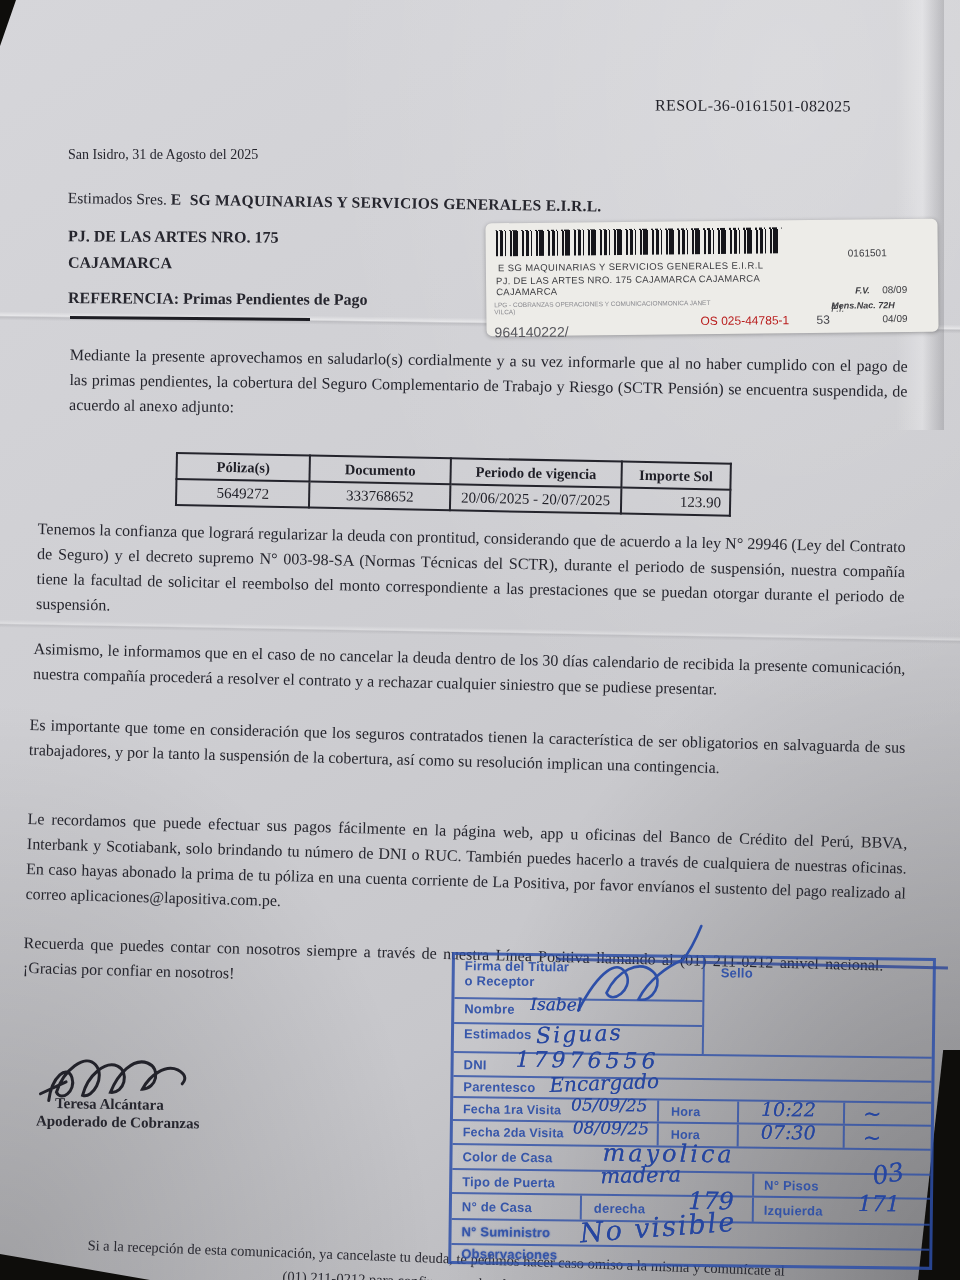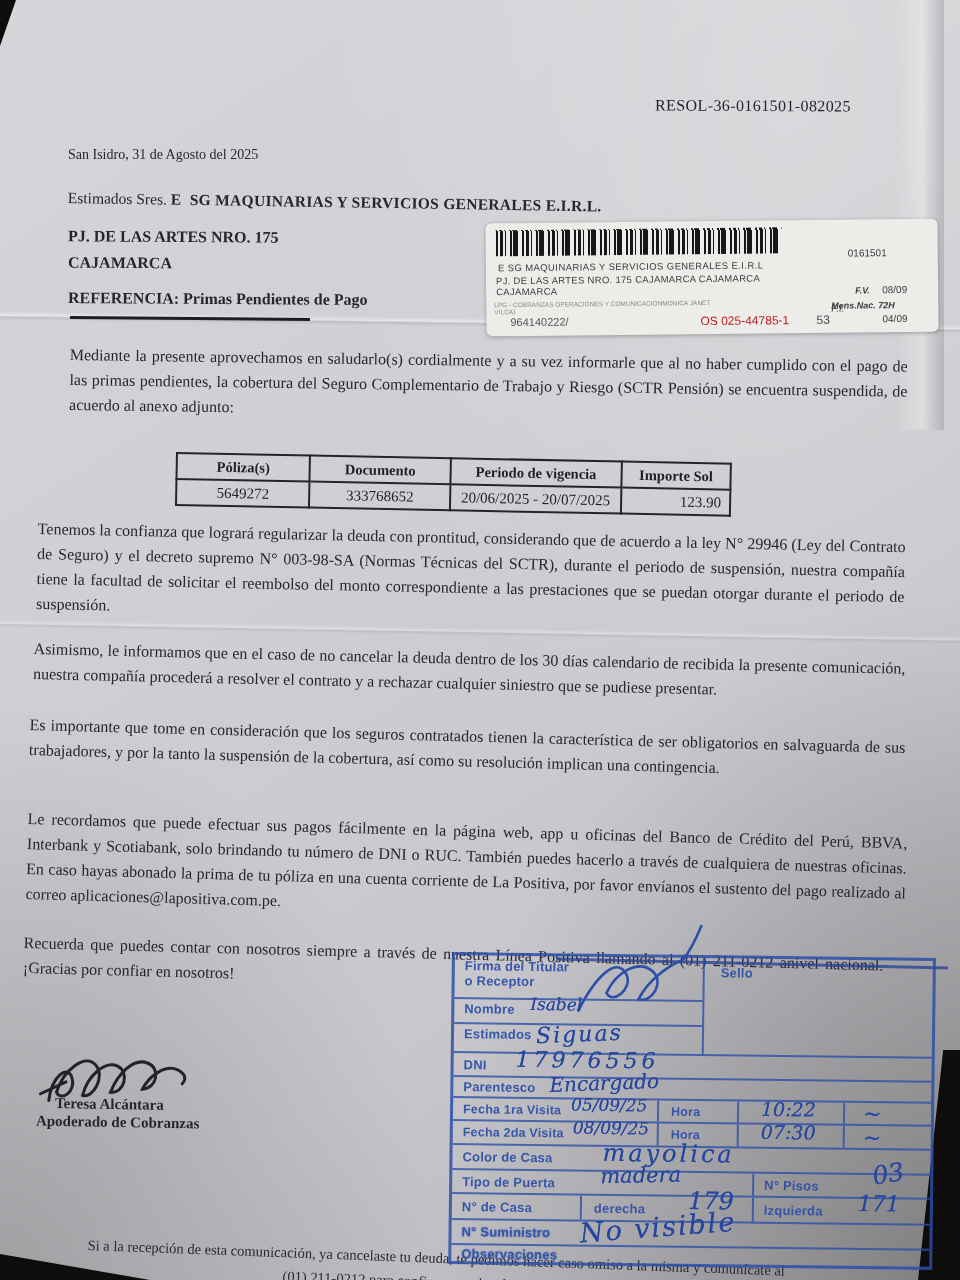--- a/index.html
+++ b/index.html
@@ -39,21 +39,21 @@
   .ref-underline{left:70px;top:317px;width:240px;height:3px;background:#1d1d23;transform:rotate(.5deg);}
 
   
   .sticker{left:486px;top:221px;width:452px;height:113px;background:#edece8;border-radius:6px;
     box-shadow:0 1px 4px rgba(0,0,0,.30);transform:rotate(-.6deg);font-family:"Liberation Sans",sans-serif;color:#3c3c40;z-index:3;}
   .barcode{left:10px;top:7px;width:286px;height:26px;
     background:repeating-linear-gradient(90deg,#16161b 0 2px,transparent 2px 4px,#16161b 4px 7px,transparent 7px 9px,#16161b 9px 10px,transparent 10px 14px,#16161b 14px 16px,transparent 16px 17px,#16161b 17px 22px,transparent 22px 26px);}
   .st-company{left:12px;top:39px;font-size:9.5px;letter-spacing:.4px;}
   .st-addr{left:10px;top:52px;font-size:9.5px;letter-spacing:.3px;line-height:11px;width:300px;}
   .st-dept{left:8px;top:78px;font-size:6.5px;color:#8b8b90;width:230px;line-height:7px;}
-  .st-phone{left:8px;top:93px;font-size:11px;color:#55555b;margin-left:16px;}
+  .st-phone{left:8px;top:101px;font-size:14px;color:#55555b;}
   .st-code{left:362px;top:28px;font-size:10px;}
   .st-fi{left:345px;top:51px;font-size:10px;font-style:italic;font-weight:normal;margin-top:32px;}
   .st-fiv{left:396px;top:50px;font-size:10px;margin-top:44px;}
   .st-fv{left:345px;top:66px;font-size:9px;font-style:italic;font-weight:bold;margin-left:24px;}
   .st-fvv{left:396px;top:65px;font-size:10px;}
   .st-mens{left:345px;top:81px;font-size:9px;font-style:italic;font-weight:bold;}
   .st-os{left:214px;top:93px;font-size:12px;color:#b91c1c;}
   .st-os2{left:330px;top:93px;font-size:12px;color:#44444a;}
 
   

